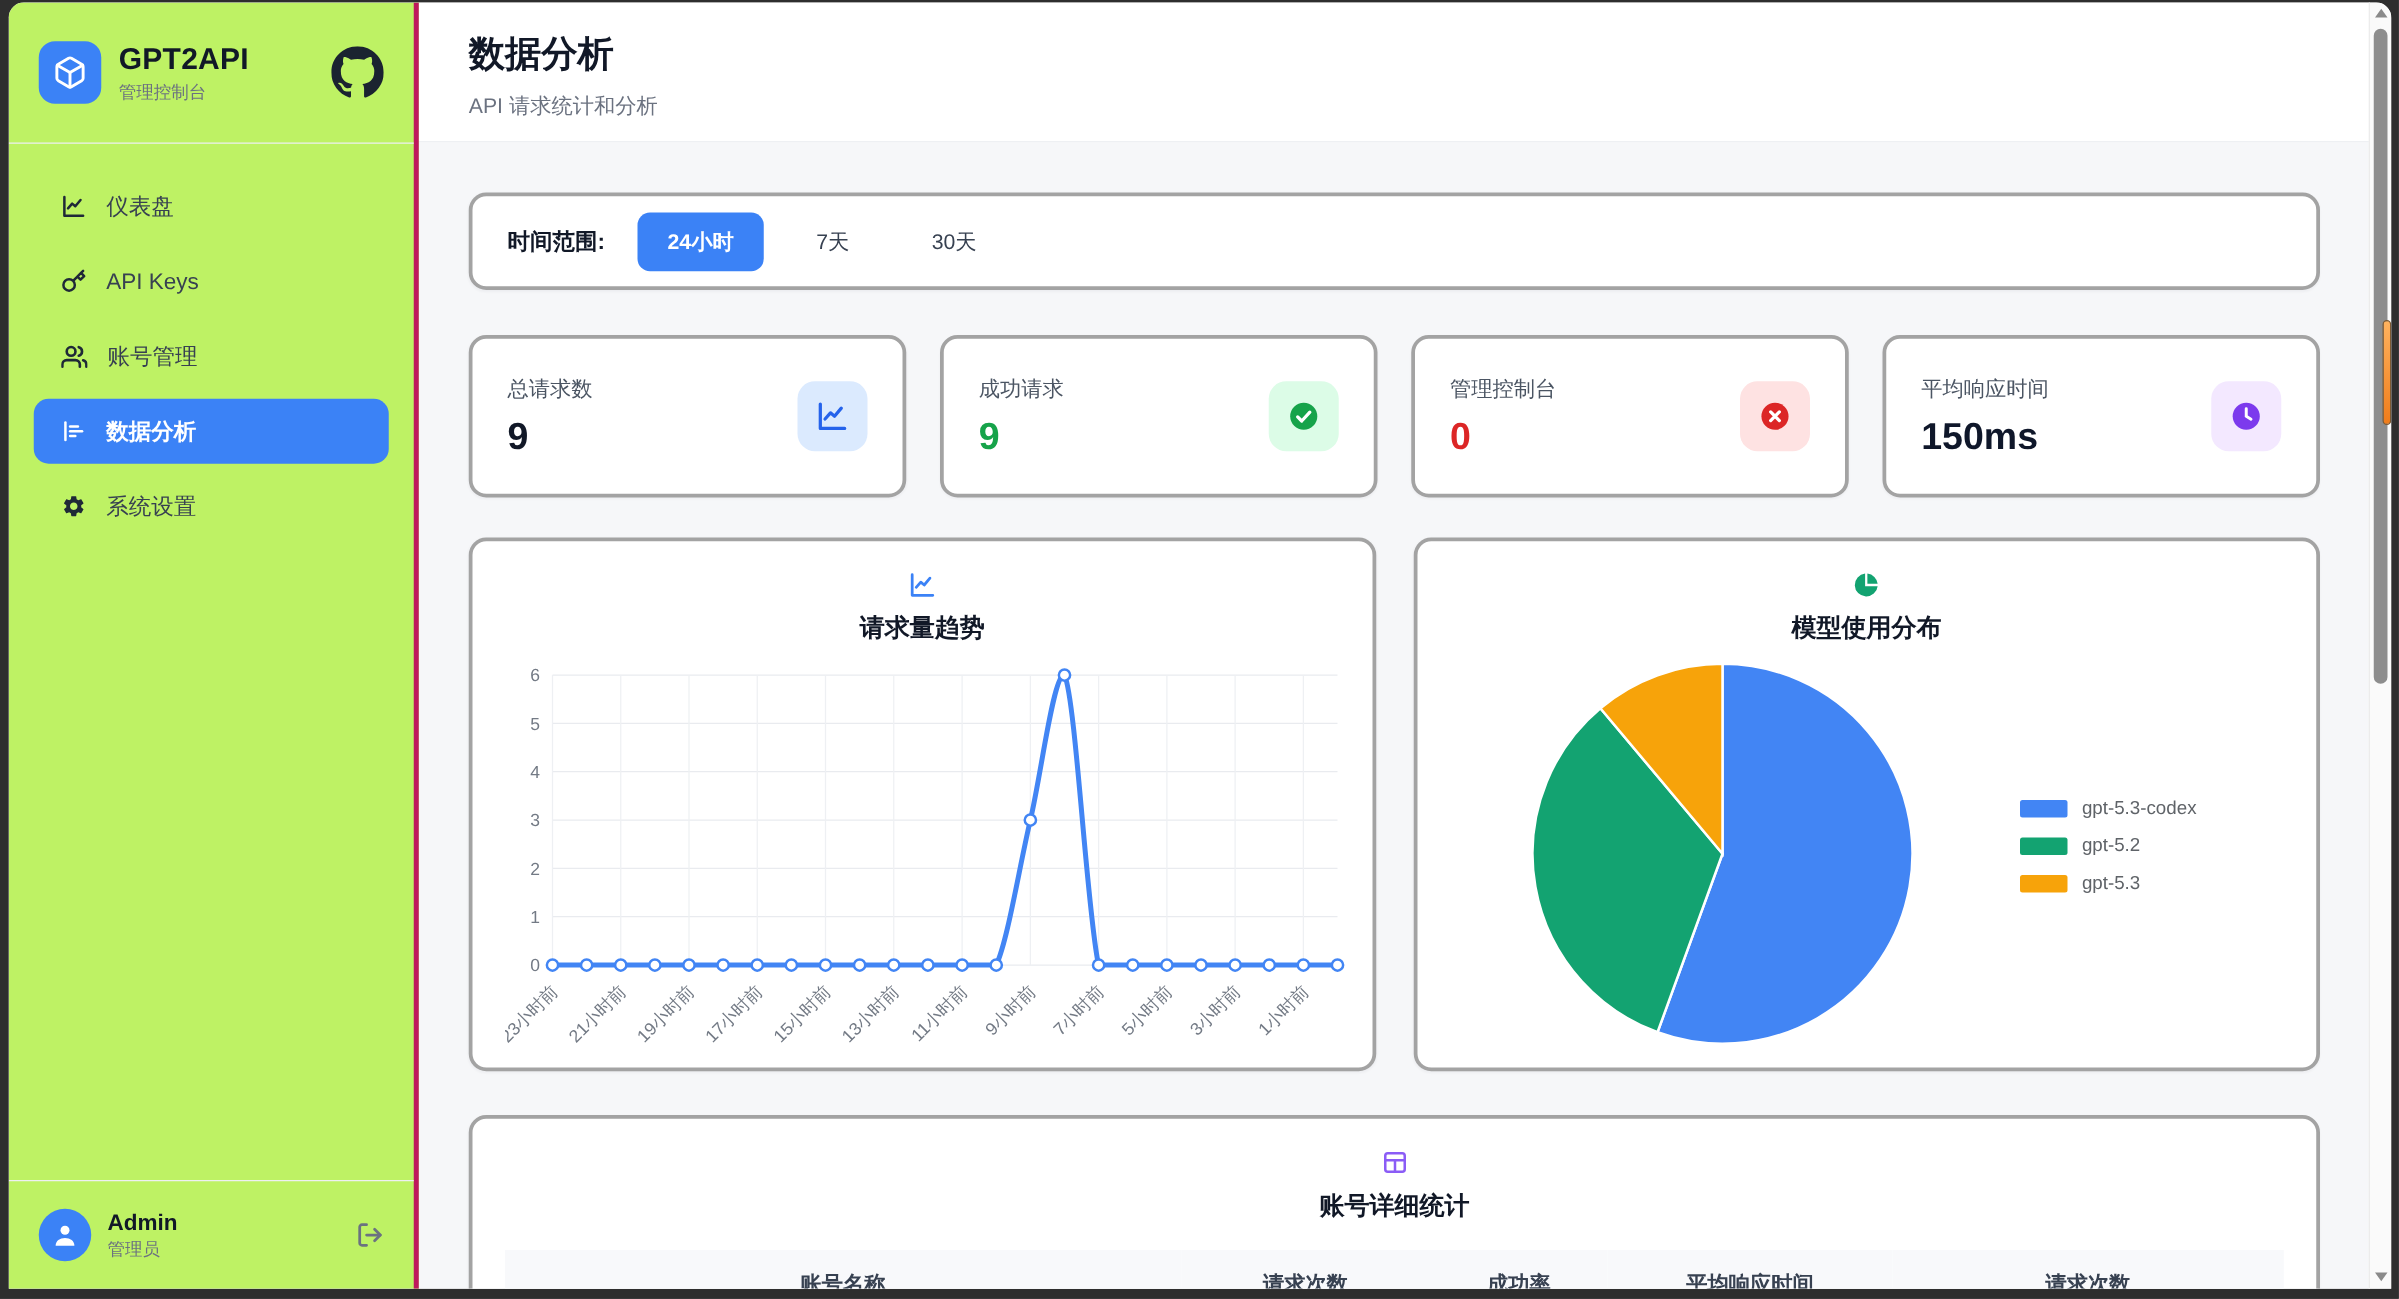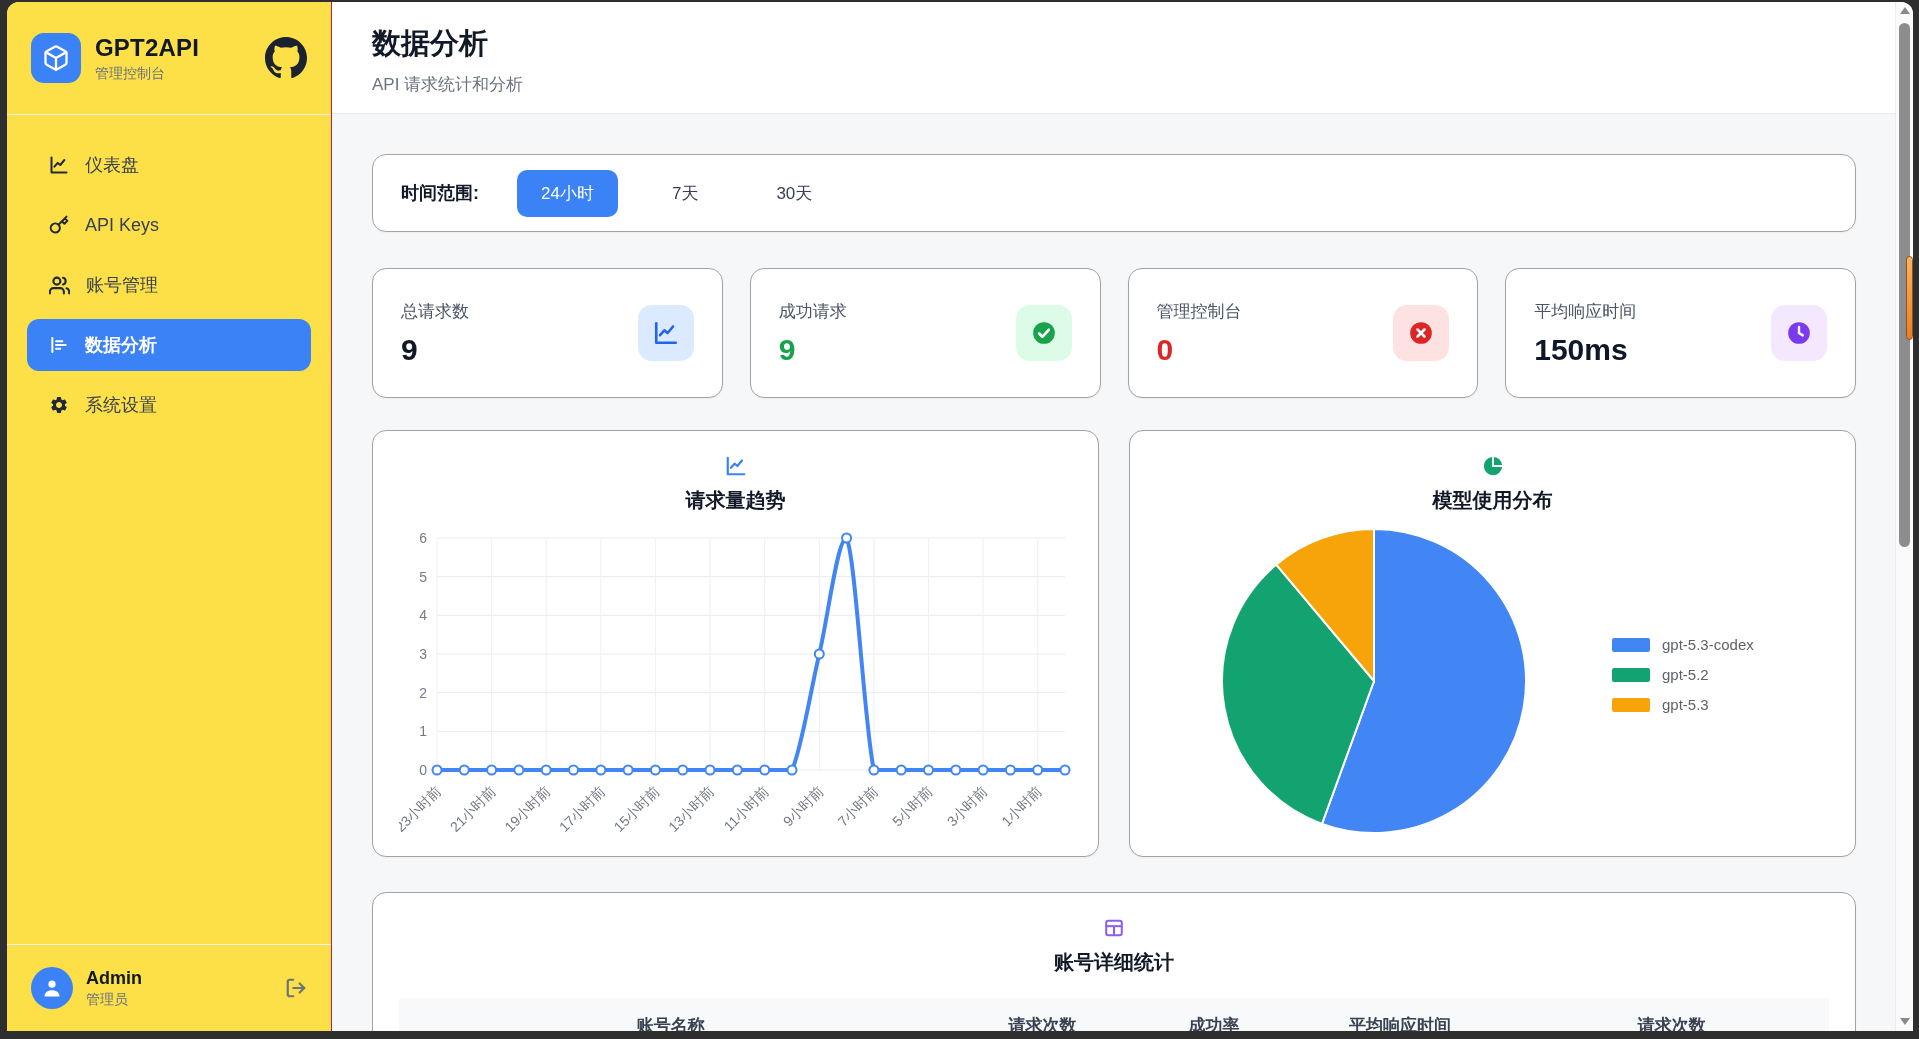--- a/index.html
+++ b/index.html
@@ -1,20 +1,20 @@
 <!DOCTYPE html>
 <html><head>
 <meta charset="utf-8">
 <style>
   html,body{margin:0;padding:0;width:1919px;height:1039px;background:#2e2e2e;overflow:hidden;
     font-family:"Liberation Sans","DejaVu Sans",sans-serif;}
   .page{position:absolute;left:7px;top:2px;width:1906px;height:1029px;background:#fff;
     border-radius:12px 12px 0 0;overflow:hidden;display:flex;}
   
-  .sidebar{width:324px;flex-shrink:0;position:relative;background:#fde047;border-right:1px solid #be185d;}
+  .sidebar{width:324px;flex-shrink:0;position:relative;background:#bef264;border-right:4px solid #be185d;}
   .logo-row{height:112px;display:flex;align-items:center;padding:0 24px;border-bottom:1px solid #edf0f2;}
   .logo-badge{width:50px;height:50px;border-radius:13px;background:#3b82f6;display:flex;align-items:center;justify-content:center;}
   .logo-text{margin-left:14px;}
   .logo-title{font-size:24px;font-weight:700;color:#111827;letter-spacing:.2px;}
   .logo-sub{font-size:14px;color:#6b7280;margin-top:3px;}
   .gh{margin-left:auto;width:42px;height:42px;display:flex;align-items:center;justify-content:center;cursor:pointer;}
   .nav{padding:24px 20px 0;}
   .nav-item{height:52px;display:flex;align-items:center;gap:16px;padding:0 22px;border-radius:12px;
     margin-bottom:8px;font-size:18px;font-weight:500;color:#374151;cursor:pointer;}
   .nav-item .nico{display:flex;align-items:center;color:#1f2937;}
@@ -25,26 +25,26 @@
   .user-meta{margin-left:13px;}
   .user-name{font-size:18px;font-weight:700;color:#111827;}
   .user-role{font-size:14px;color:#6b7280;margin-top:2px;}
   .logout{margin-left:auto;color:#6b7280;cursor:pointer;display:flex;}
   
   .main{flex:1;display:flex;flex-direction:column;margin-right:17px;min-width:0;}
   .header{height:112px;box-sizing:border-box;background:#fff;border-bottom:1px solid #e9ecef;padding:22px 0 0 40px;}
   .page-title{margin:0;font-size:29px;font-weight:700;color:#111827;}
   .page-sub{margin:9px 0 0;font-size:17px;color:#6b7280;}
   .content{flex:1;background:#f6f7f9;padding:40px 40px 0;overflow:hidden;}
-  .card{background:#fff;border:1px solid #a3a3a3;border-radius:14px;box-shadow:0 1px 2px rgba(16,24,40,.04);box-sizing:border-box;gap:12px;}
+  .card{background:#fff;border:3px solid #a3a3a3;border-radius:14px;box-shadow:0 1px 2px rgba(16,24,40,.04);box-sizing:border-box;}
   
   .time-card{height:78px;display:flex;align-items:center;padding:0 28px;margin-bottom:36px;}
   .time-label{font-size:18px;font-weight:700;color:#111827;margin-right:26px;}
   .time-btn{font-size:17px;color:#374151;background:none;border:none;padding:12px 24px;border-radius:10px;margin-right:18px;cursor:pointer;font-family:inherit;}
-  .time-btn.active{background:#3b82f6;color:#fff;font-weight:400;}
+  .time-btn.active{background:#3b82f6;color:#fff;font-weight:700;}
   
   .stats-row{display:flex;gap:27px;margin-bottom:32px;}
   .stat-card{flex:1;height:130px;display:flex;align-items:center;justify-content:space-between;padding:0 28px;}
   .stat-label{font-size:17px;color:#4b5563;}
   .stat-value{font-size:30px;font-weight:700;color:#111827;margin-top:10px;}
   .stat-icon{width:56px;height:56px;border-radius:14px;display:flex;align-items:center;justify-content:center;}
   .tint-blue{background:#dbeafe;color:#2563eb;}
   .tint-green{background:#dcfce7;color:#16a34a;}
   .tint-red{background:#fee2e2;color:#dc2626;}
   .tint-purple{background:#f3e8ff;color:#7c3aed;}

